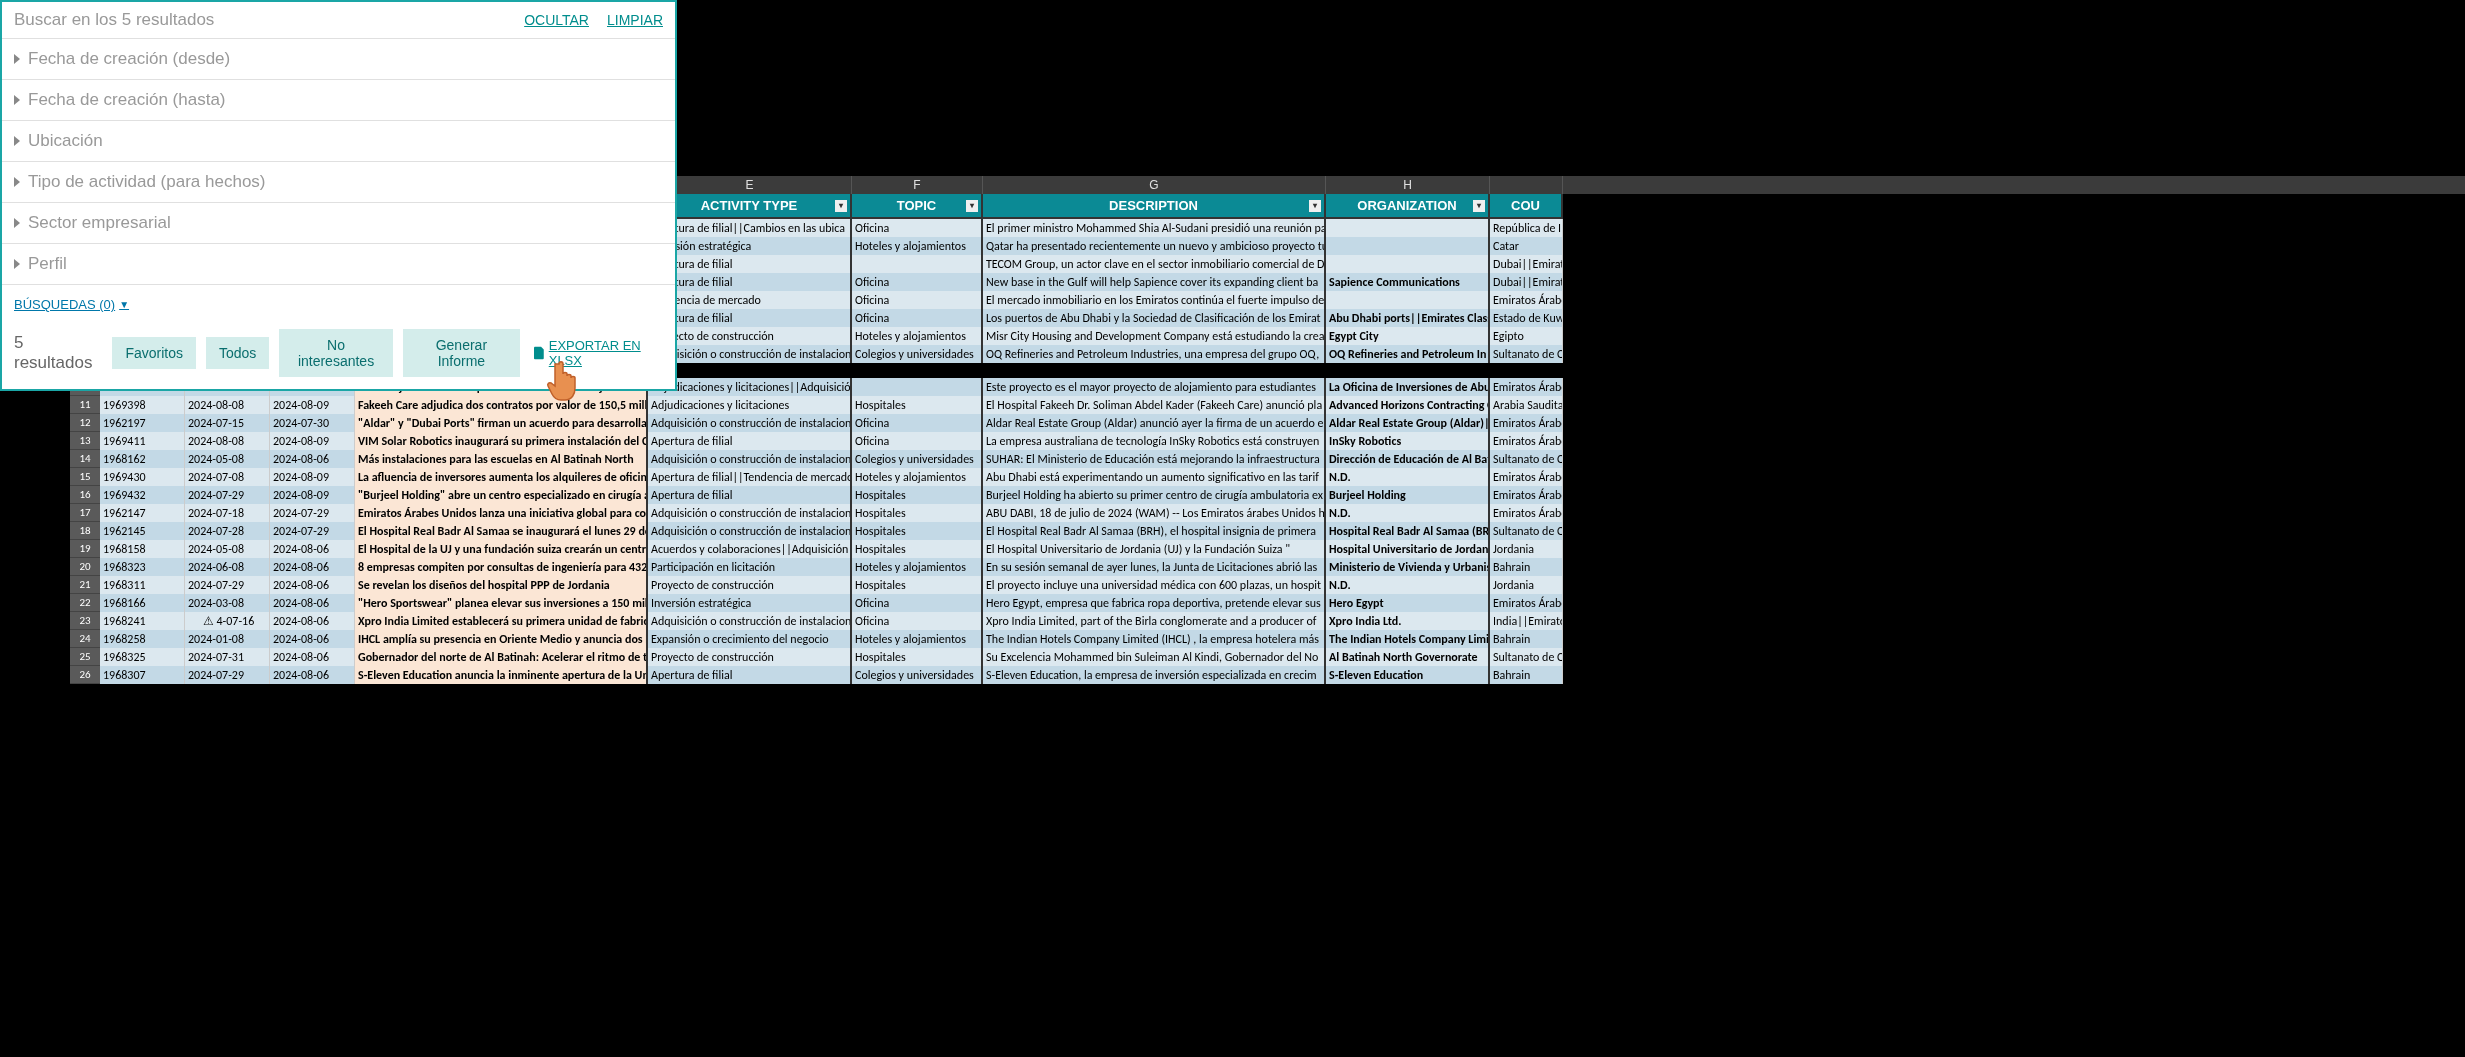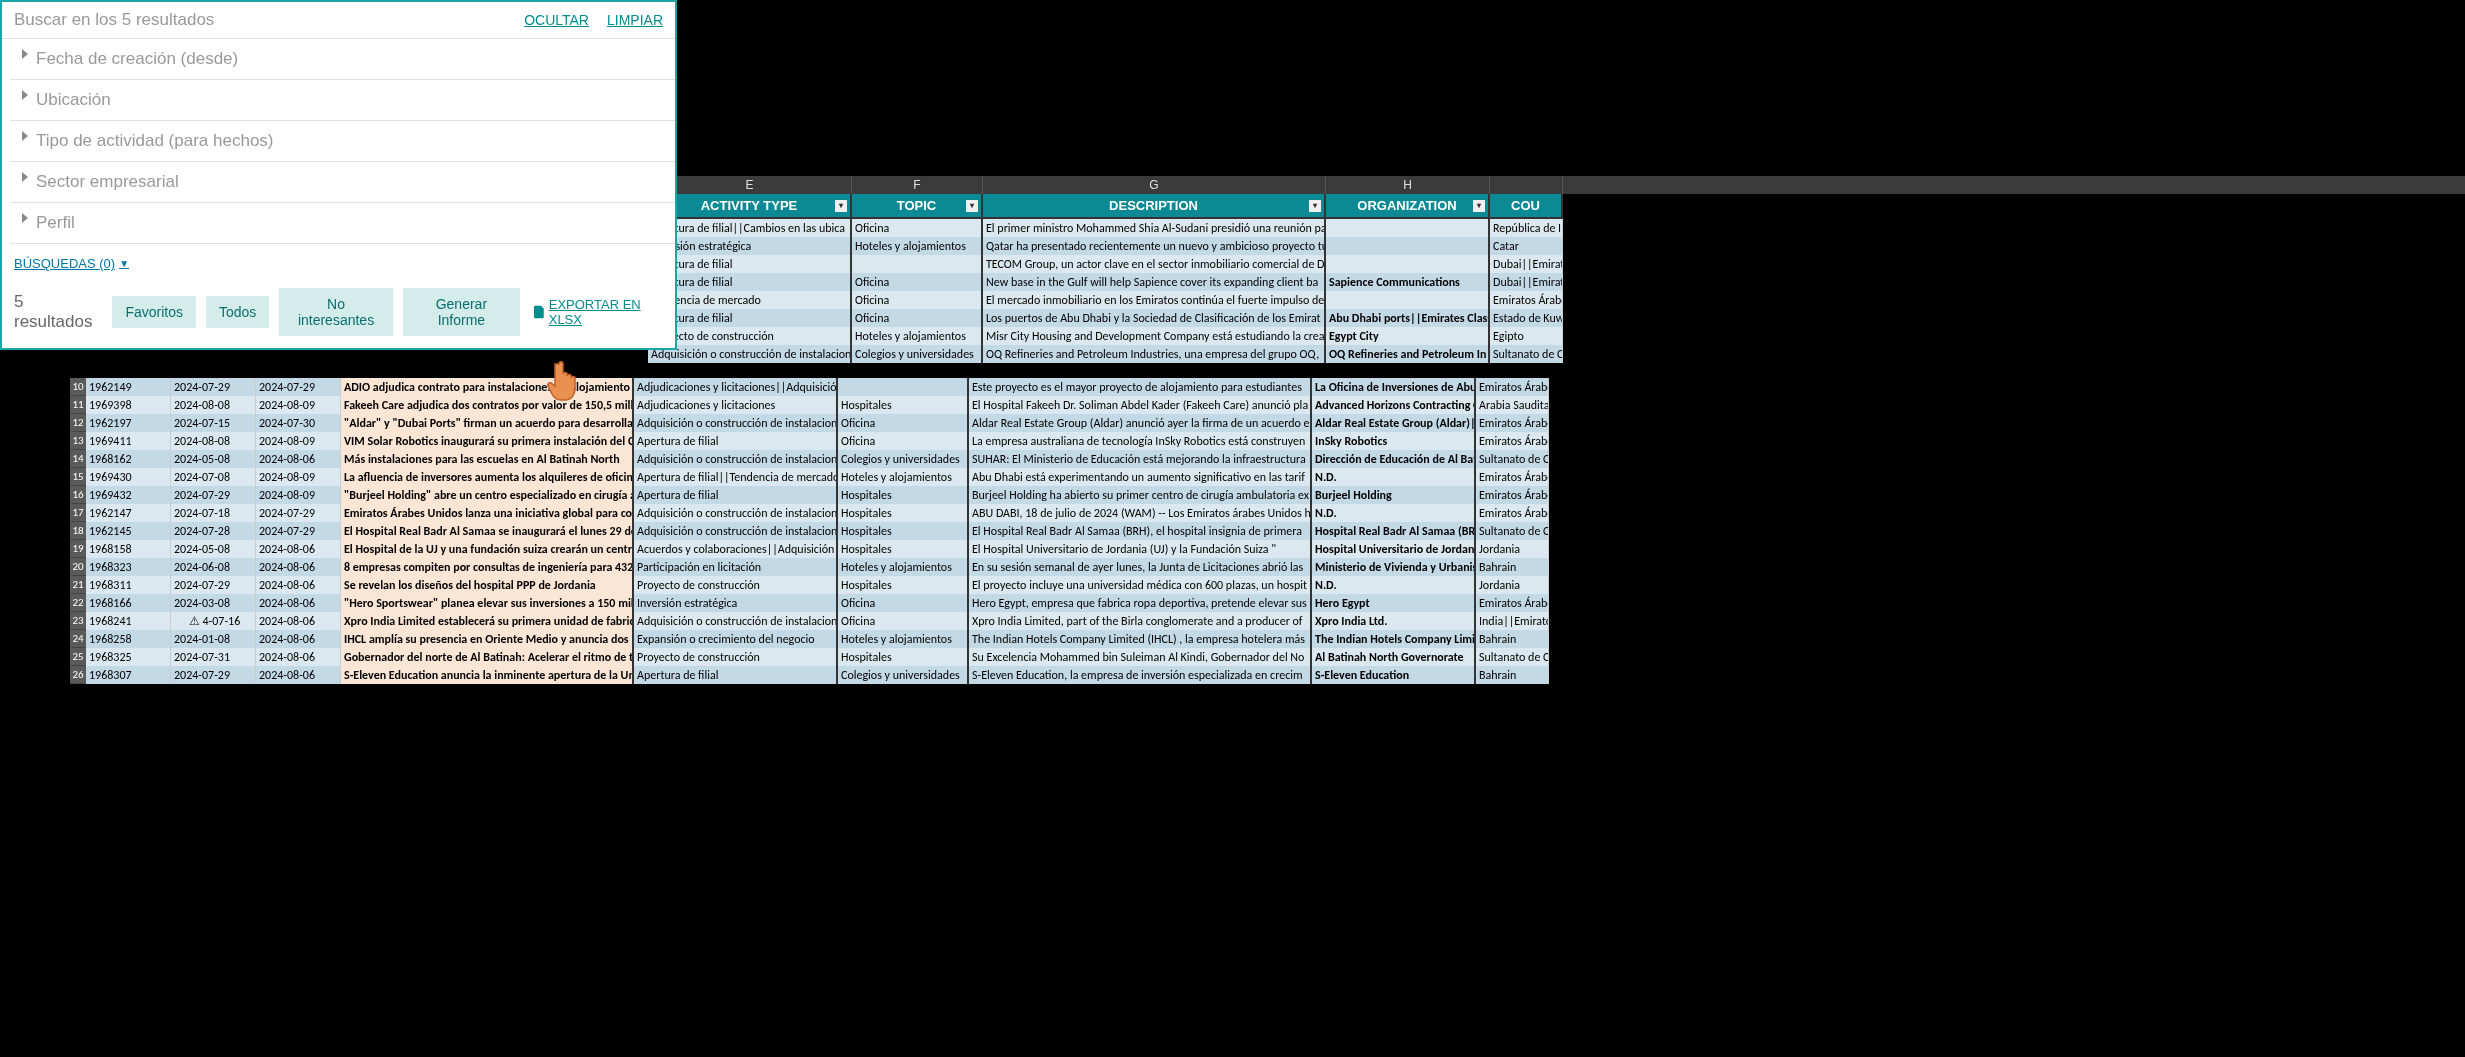--- a/index.html
+++ b/index.html
@@ -4,39 +4,39 @@
 <style>
 * { box-sizing: border-box; margin: 0; padding: 0; }
 body { font-family: Arial, Helvetica, sans-serif; background: #000; width: 2465px; height: 1057px; overflow: hidden; position: relative; }
 
 
 .filter-panel { position: absolute; top: 0; left: 0; width: 677px; background: #fff; border: 2px solid #1aa6a6; z-index: 20; }
 .search-row { display: flex; align-items: center; padding: 2px 12px; border-bottom: 1px solid #e0e0e0; }
 .search-input { flex: 1; border: none; outline: none; font-size: 17px; color: #999; padding: 6px 0; }
 .search-input::placeholder { color: #999; }
 .link-btn { color: #008d8d; font-size: 14px; font-weight: normal; text-decoration: underline; margin-left: 18px; cursor: pointer; }
-.filter-item { display: flex; align-items: flex-start; padding: 10px 10px; border-bottom: 1px solid #e0e0e0; cursor: pointer; margin-left: 8px; }
+.filter-item { display: flex; align-items: center; padding: 10px 10px; border-bottom: 1px solid #e0e0e0; cursor: pointer; }
 .filter-item .chev { width: 10px; height: 10px; margin-right: 6px; display: inline-block; }
 .filter-item .chev svg { display: block; }
 .filter-item span.label { font-size: 17px; color: #999; }
 .searches-row { padding: 10px 12px; }
 .searches-link { color: #0077aa; font-size: 13px; text-decoration: underline; cursor: pointer; display: inline-flex; align-items: center; }
 .searches-link .tri { margin-left: 4px; font-size: 10px; }
 .results-row { display: flex; align-items: center; padding: 6px 12px 12px 12px; gap: 10px; }
 .results-count { font-size: 17px; color: #666; margin-right: 6px; }
 .pill-btn { background: #d4edeb; color: #0a6e6e; border: none; padding: 8px 13px; font-size: 14px; cursor: pointer; }
 .export-link { color: #008d8d; font-size: 13px; text-decoration: underline; cursor: pointer; margin-left: 4px; display: inline-flex; align-items: center; gap: 4px; }
 
 
 .hand-cursor { position: absolute; top: 358px; left: 545px; z-index: 30; pointer-events: none; }
 
 
 .data-area { position: absolute; top: 378px; left: 70px; width: 2395px; }
 .row-line { display: flex; height: 18px; font-size: 12px; font-family: Calibri, Arial, sans-serif; }
-.rownum { width: 16px; background: #5a5a5a; color: #fff; display: flex; align-items: center; justify-content: center; font-size: 11px; border-bottom: 1px solid #444; }
+.rownum { width: 30px; background: #5a5a5a; color: #fff; display: flex; align-items: center; justify-content: center; font-size: 11px; border-bottom: 1px solid #444; }
 .cell { border-right: 1px solid #ccc; padding: 1px 3px; white-space: nowrap; overflow: hidden; display: flex; align-items: center; }
 .c-id { width: 85px; background: #dce8ef; }
 .c-date1 { width: 85px; background: #dce8ef; position: relative; }
 .c-date2 { width: 85px; background: #dce8ef; }
 .c-title { width: 293px; background: #fbe6d5; font-weight: bold; }
 .c-act { width: 204px; background: #dce8ef; }
 .c-topic { width: 131px; background: #dce8ef; }
 .c-desc { width: 343px; background: #dce8ef; }
 .c-org { width: 164px; background: #dce8ef; font-weight: bold; }
 .c-cou { width: 73px; background: #dce8ef; }
@@ -377,20 +377,28 @@
           </svg>
         </span>
         <span class="label">Fecha de creación (desde)</span>
       </div>
       <div class="filter-item">
         <span class="chev">
           <svg width="10" height="10" viewBox="0 0 10 10">
             <path d="M2 0 L8 5 L2 10 z" fill="#888"></path>
           </svg>
         </span>
+        <span class="label">Fecha de creación (hasta)</span>
+      </div>
+      <div class="filter-item">
+        <span class="chev">
+          <svg width="10" height="10" viewBox="0 0 10 10">
+            <path d="M2 0 L8 5 L2 10 z" fill="#888"></path>
+          </svg>
+        </span>
         <span class="label">Ubicación</span>
       </div>
       <div class="filter-item">
         <span class="chev">
           <svg width="10" height="10" viewBox="0 0 10 10">
             <path d="M2 0 L8 5 L2 10 z" fill="#888"></path>
           </svg>
         </span>
         <span class="label">Tipo de actividad (para hechos)</span>
       </div>

